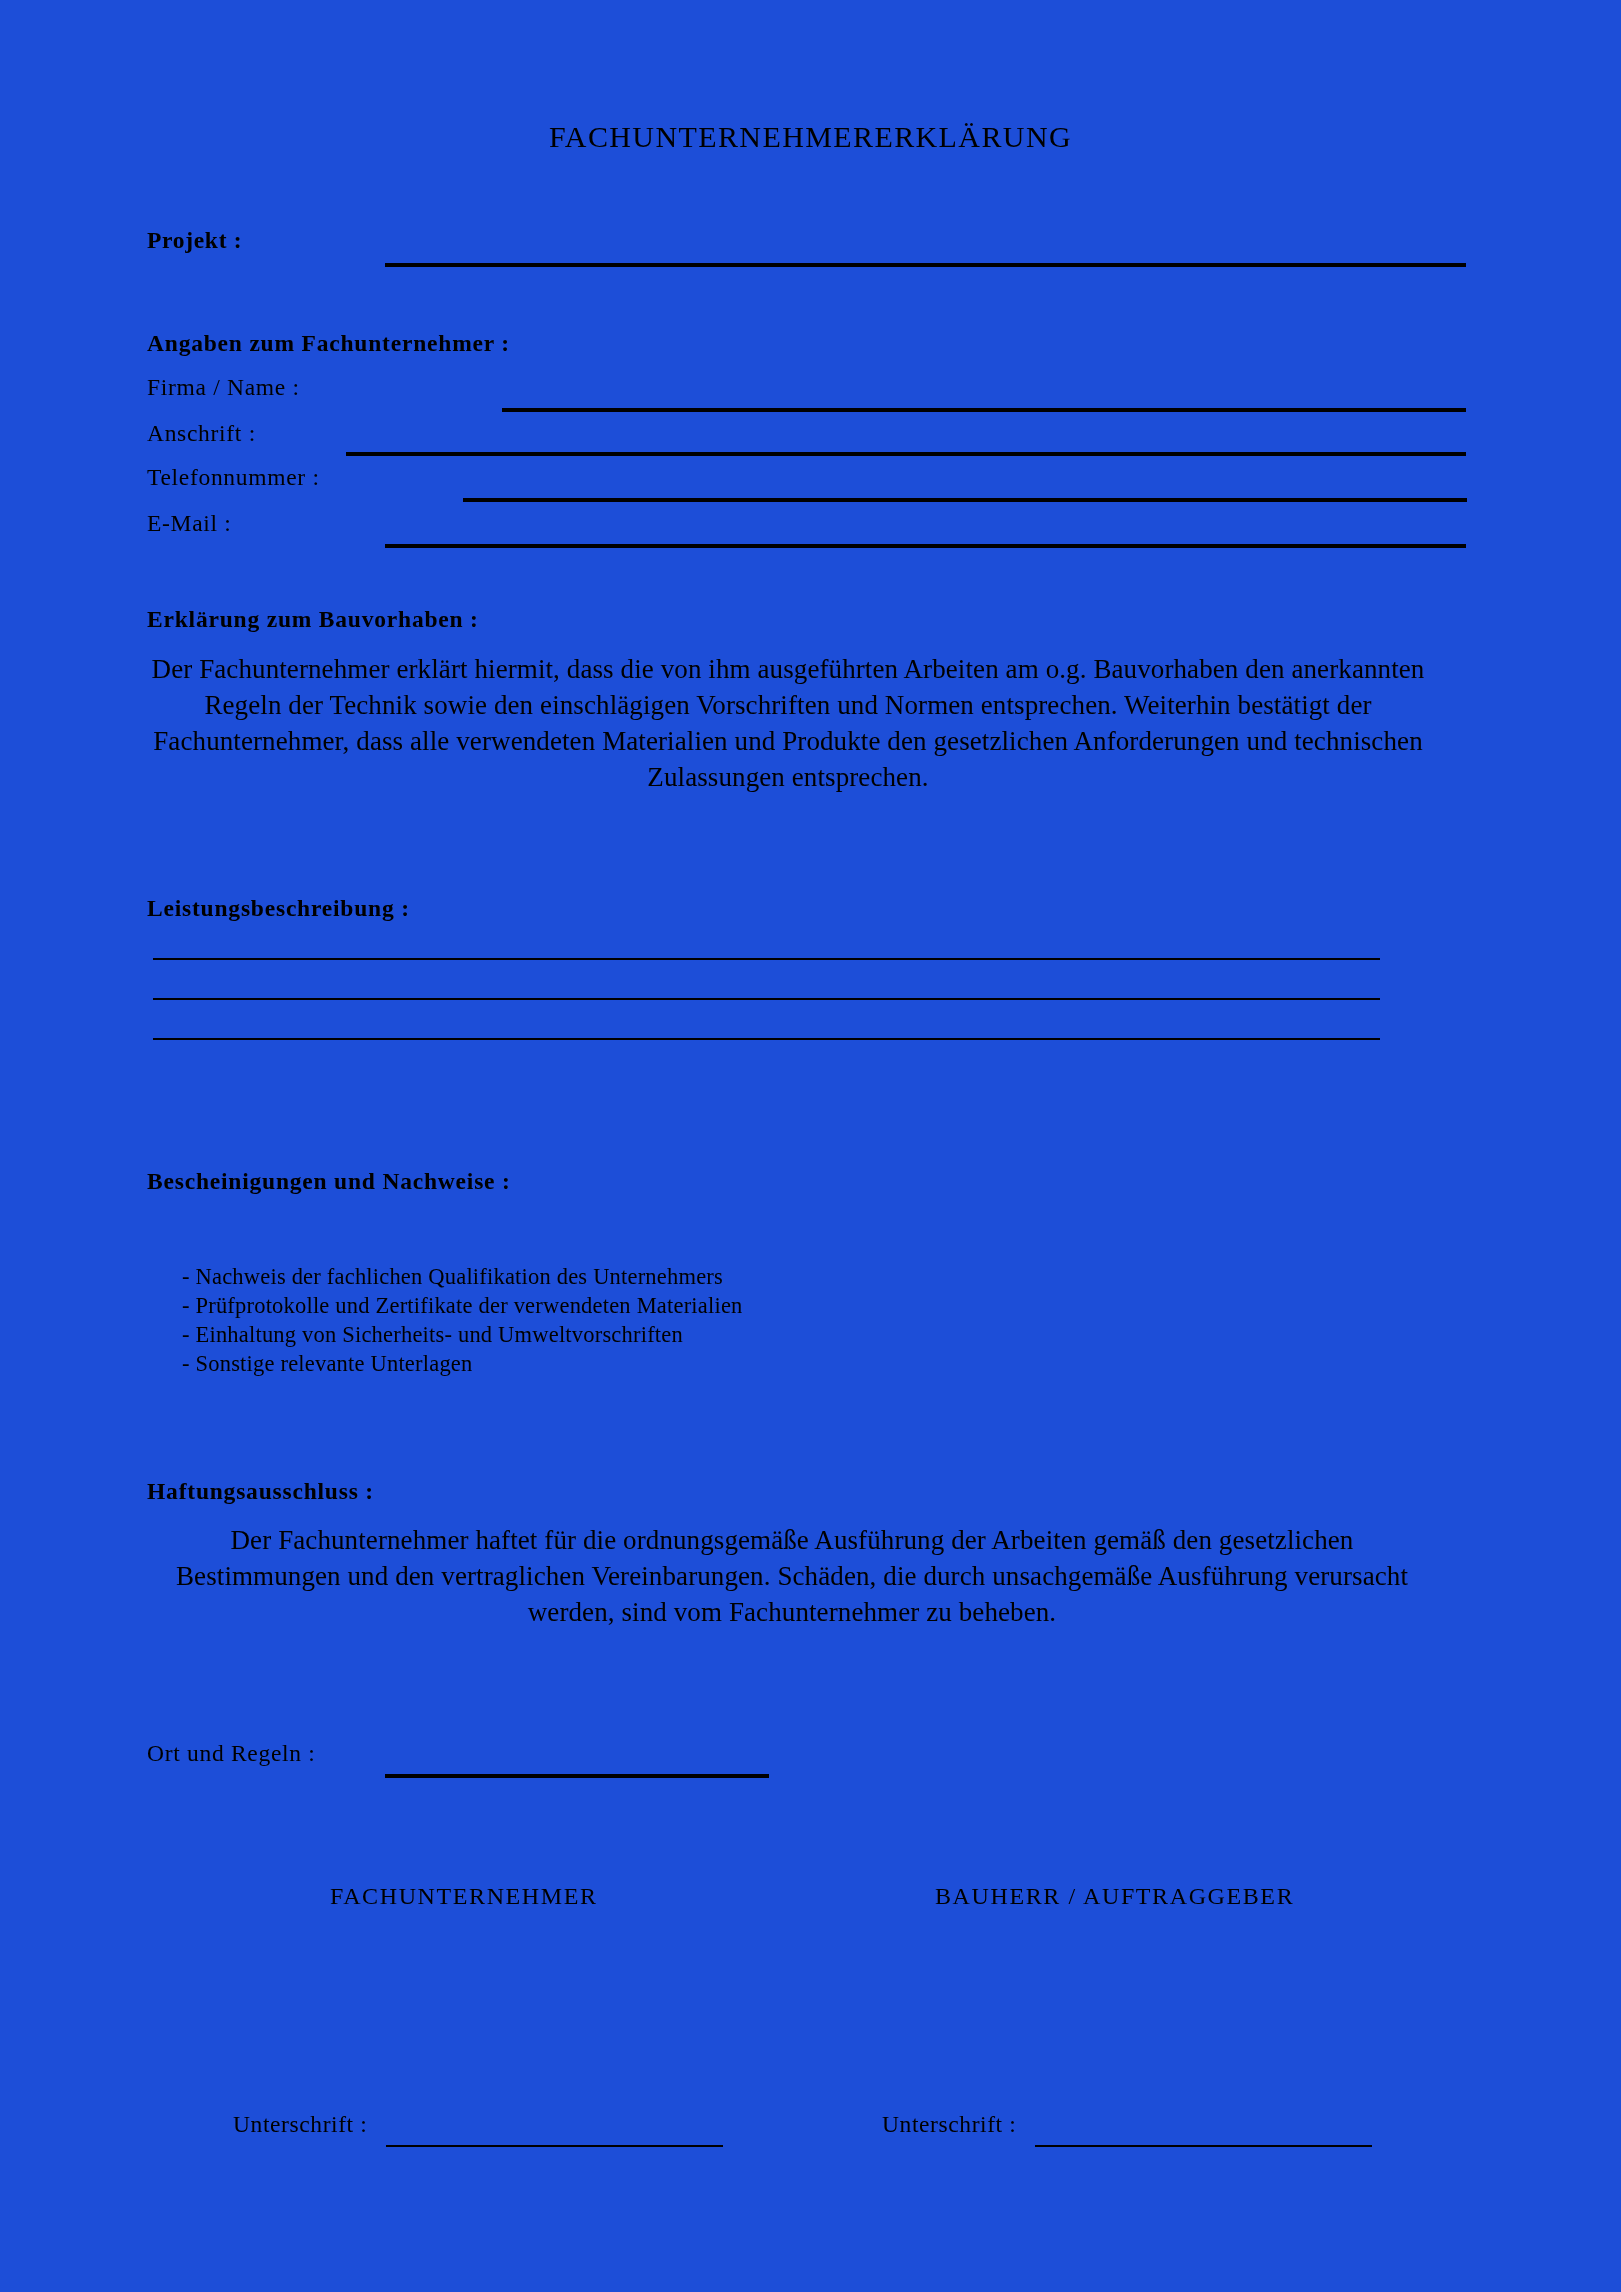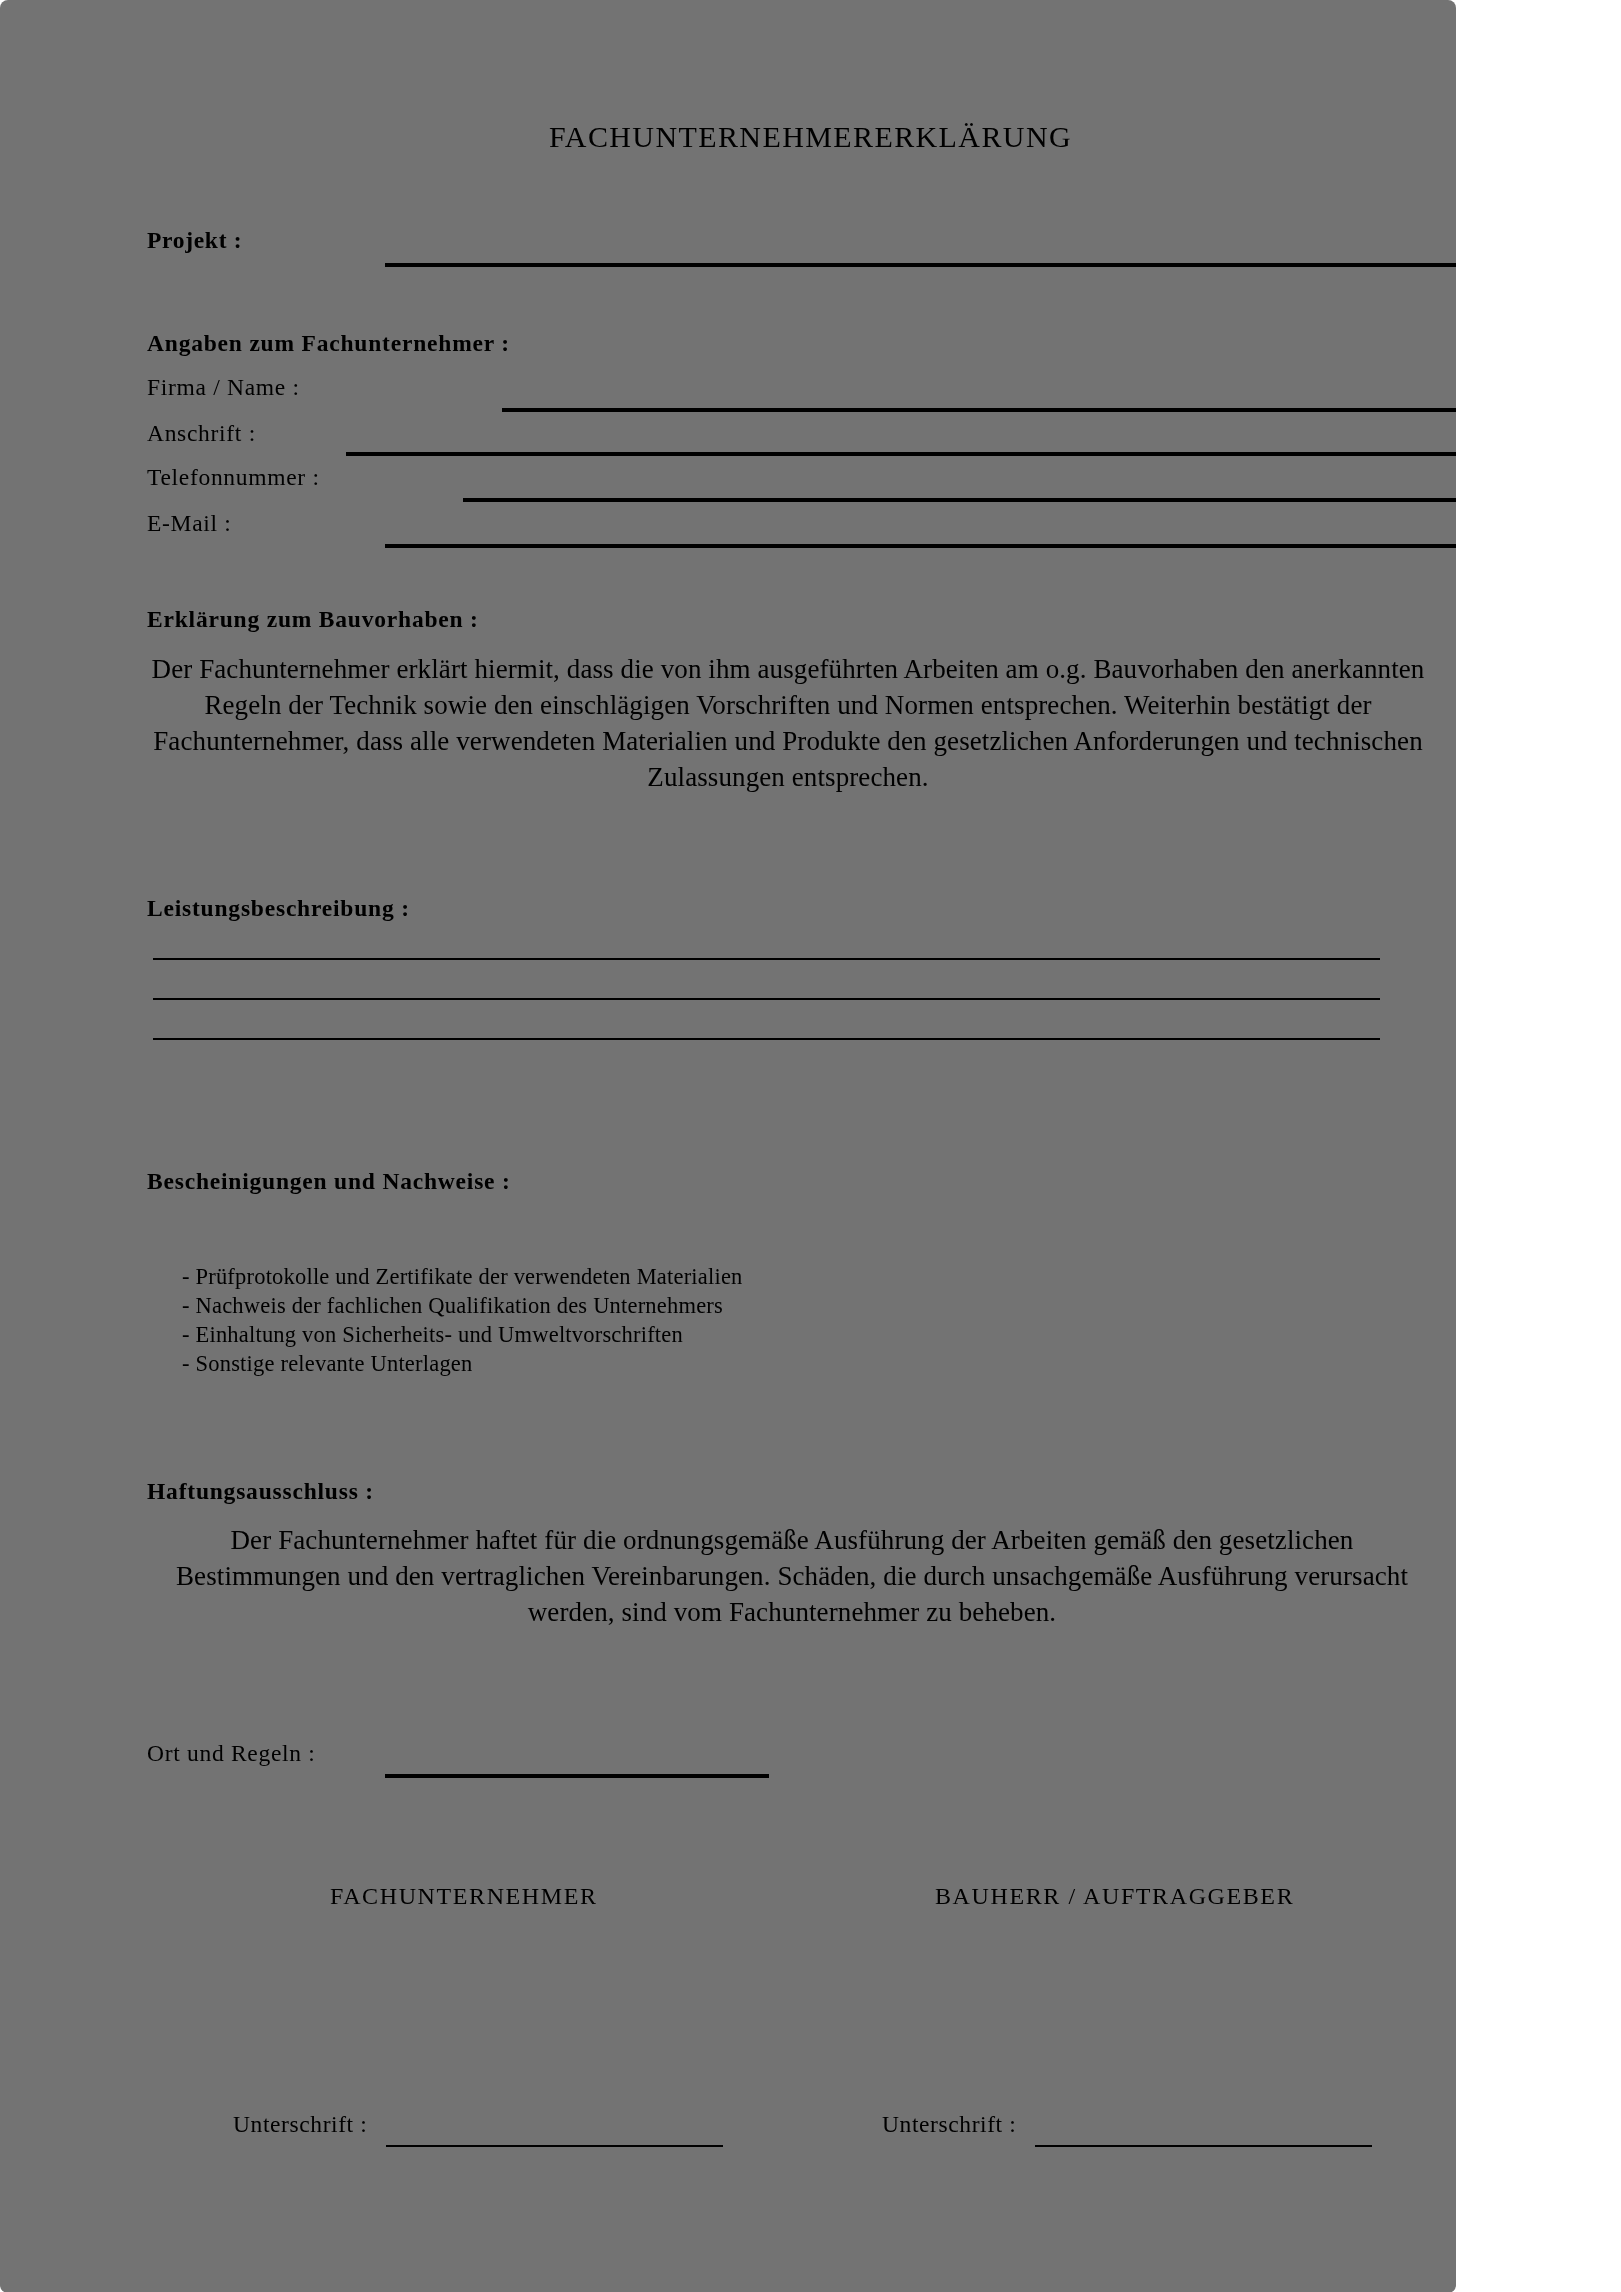--- a/index.html
+++ b/index.html
@@ -6,25 +6,24 @@
     margin: 0;
     padding: 0;
     background: #ffffff;
   }
   body {
     font-family: "Liberation Serif", "DejaVu Serif", serif;
     color: #000000;
   }
   .page {
     position: relative;
-    width: 1456px;
+    width: 1621px;
     height: 2293px;
-    background: #737373;
+    background: #1d4ed8;
     overflow: hidden;
-    border-radius: 8px;
   }
 
   
   .doc-title {
     position: absolute;
     top: 120px;
     left: 0;
     width: 1621px;
     text-align: center;
     font-size: 30px;
@@ -128,22 +127,22 @@
   <div class="section-head" style="top:895px; left:147px;">Leistungsbeschreibung :</div>
 
   <div class="uline" style="top:958px; left:153px; width:1227px;"></div>
   <div class="uline" style="top:998px; left:153px; width:1227px;"></div>
   <div class="uline" style="top:1038px; left:153px; width:1227px;"></div>
 
   <div class="section-head" style="top:1168px; left:147px;">Bescheinigungen und Nachweise :</div>
 
 
   <div class="bullets" style="top:1262px; left:182px;">
+    <div>- Nachweis der fachlichen Qualifikation des Unternehmers</div>
     <div>- Prüfprotokolle und Zertifikate der verwendeten Materialien</div>
-    <div>- Nachweis der fachlichen Qualifikation des Unternehmers</div>
     <div>- Einhaltung von Sicherheits- und Umweltvorschriften</div>
     <div>- Sonstige relevante Unterlagen</div>
   </div>
 
   <div class="section-head" style="top:1478px; left:147px;">Haftungsausschluss :</div>
 
   <div class="para" style="top:1522px; left:145px; width:1294px;">Der Fachunternehmer haftet für die ordnungsgemäße Ausführung der Arbeiten gemäß den gesetzlichen Bestimmungen und den vertraglichen Vereinbarungen. Schäden, die durch unsachgemäße Ausführung verursacht werden, sind vom Fachunternehmer zu beheben.</div>
 
   <div class="label" style="top:1740px; left:147px;">Ort und Regeln :</div>
   <div class="rule" style="top:1774px; left:385px; width:384px;"></div>

